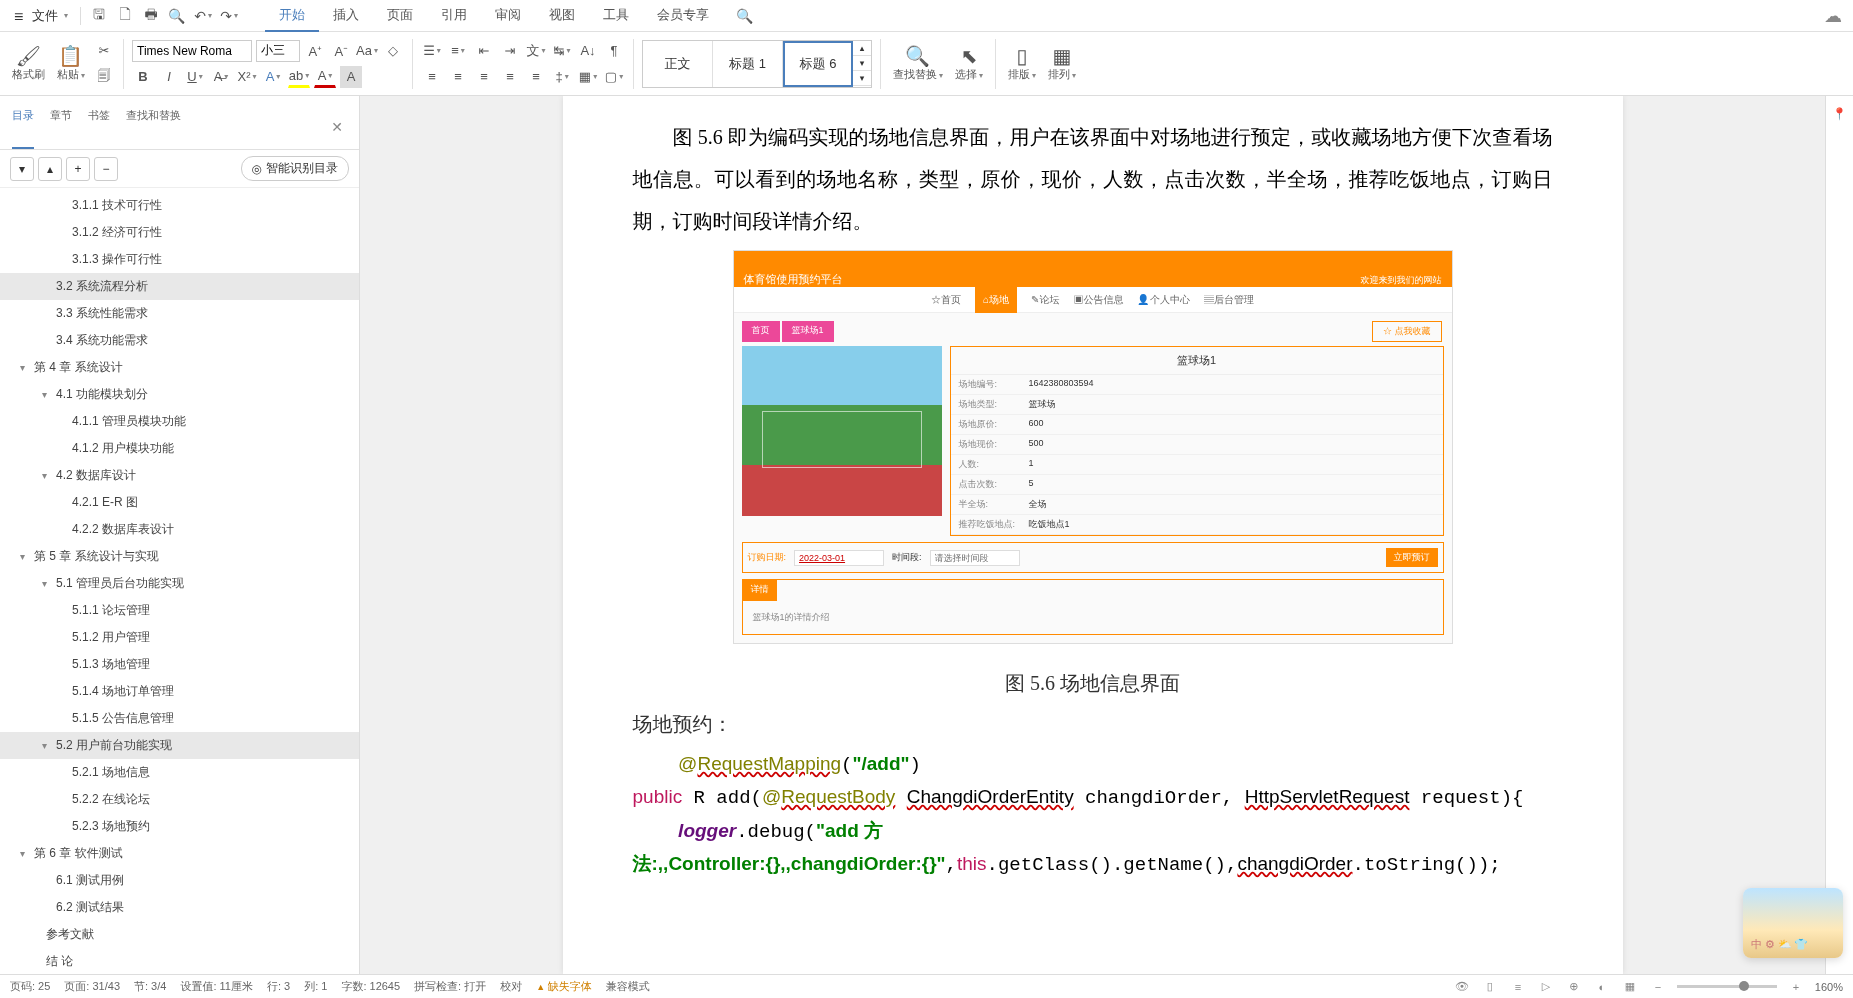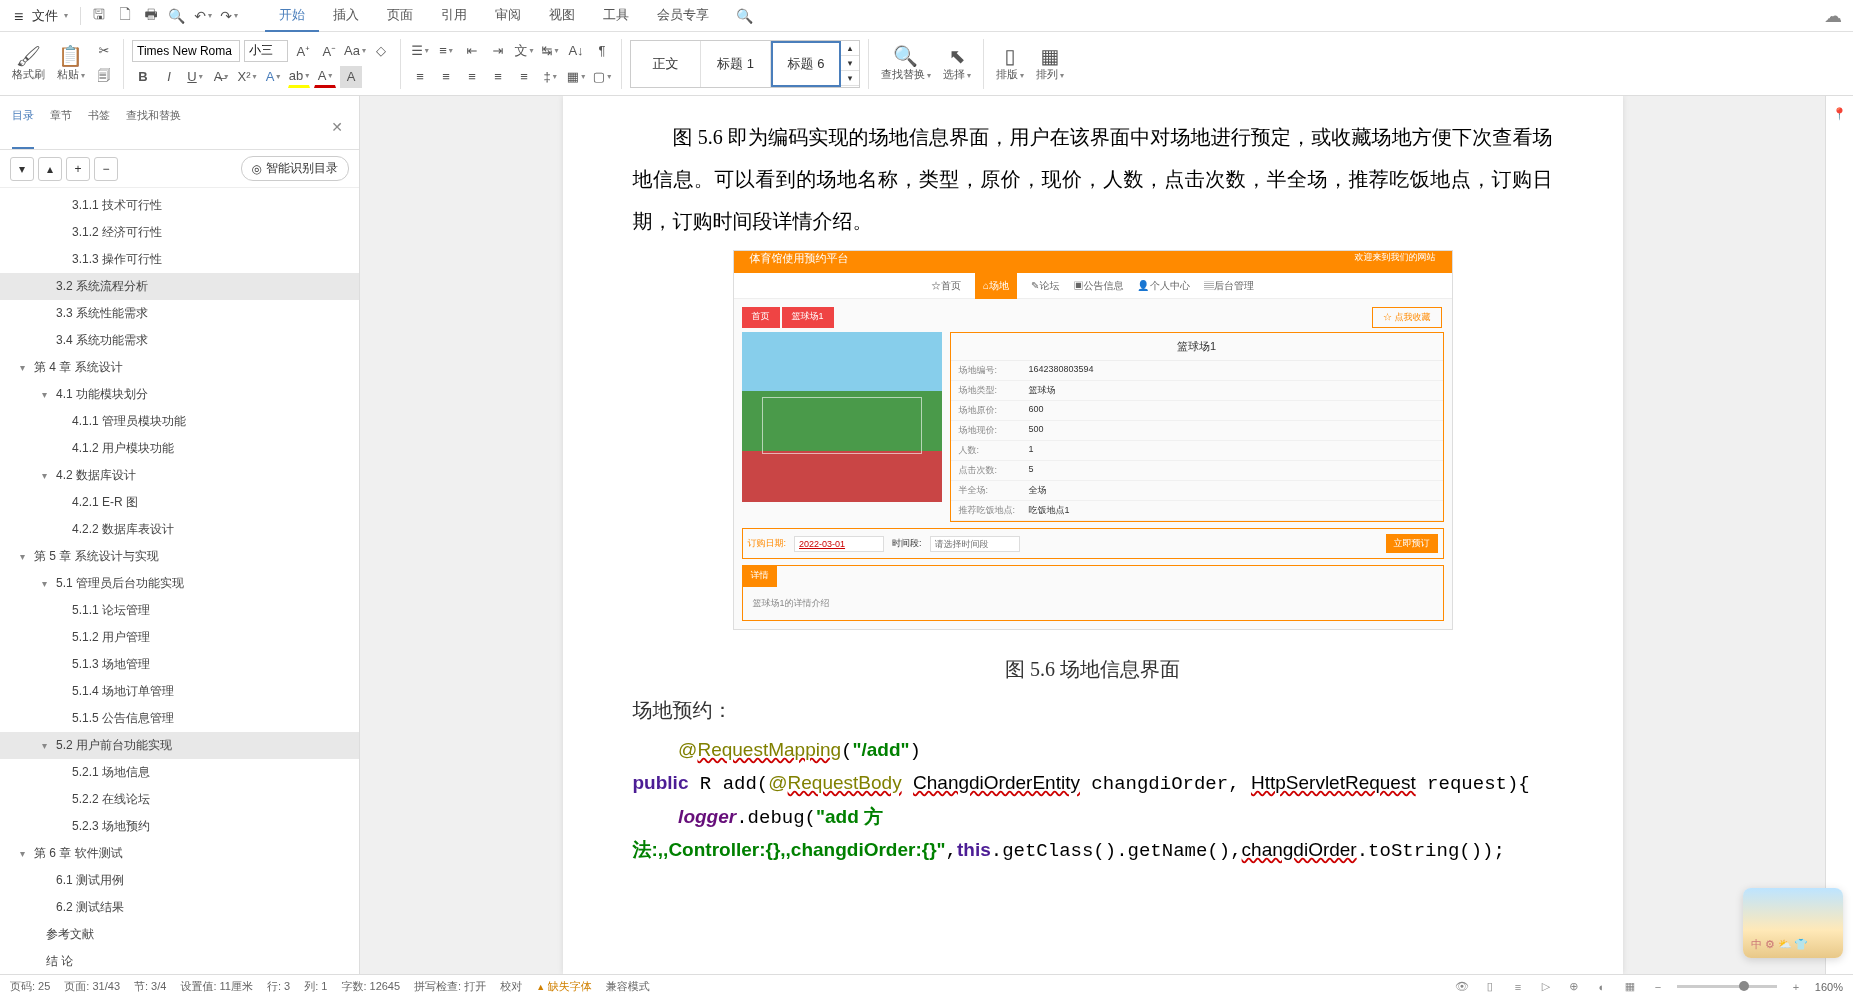--- a/index.html
+++ b/index.html
@@ -52,45 +52,45 @@
 
 .docarea{flex:1;background:#f0f0f0;overflow-y:auto;display:flex;justify-content:center;padding:0;position:relative}
 .rightbar{position:absolute;right:0;top:0;width:28px;height:100%;background:#fff;border-left:1px solid #ddd;display:flex;flex-direction:column;align-items:center;padding-top:8px;gap:8px}
 .rightbar div{width:20px;height:20px;display:flex;align-items:center;justify-content:center;color:#4a7ebb;cursor:pointer}
 .page{width:1060px;background:#fff;min-height:100%;padding:20px 70px 60px;box-shadow:0 0 6px rgba(0,0,0,.1);margin-right:28px}
 .doc-text{font-family:"SimSun",serif;font-size:20px;line-height:2.1;text-align:justify;text-indent:2em;color:#000}
 .doc-caption{font-family:"SimSun",serif;font-size:20px;text-align:center;margin:26px 0 14px}
 .doc-h{font-family:"SimSun",serif;font-size:20px;margin:10px 0}
 
 .embed{width:720px;margin:8px auto 0;border:1px solid #ddd}
-.embed-hdr{background:#ff8a00;height:22px;display:flex;align-items:flex-start;padding:0 16px;color:#fff;font-size:11px}
+.embed-hdr{background:#ff8a00;height:36px;display:flex;align-items:flex-end;padding:0 10px;color:#fff;font-size:11px}
 .embed-hdr span:last-child{margin-left:auto;font-size:9px}
 .embed-nav{height:26px;background:#fff;border-bottom:1px solid #eee;display:flex;align-items:center;justify-content:center;gap:14px;font-size:10px;color:#666}
 .embed-nav .act{background:#ff8a00;color:#fff;padding:6px 8px}
 .embed-body{padding:8px;background:#fafafa}
 .embed-crumb{display:flex;font-size:9px;margin-bottom:4px}
-.embed-crumb div{padding:3px 10px;background:#ef4444;color:#fff;margin-right:2px}
+.embed-crumb div{padding:3px 10px;background:#ec4899;color:#fff;margin-right:2px}
 .embed-crumb .fav{margin-left:auto;background:transparent;color:#ff8a00;border:1px solid #ff8a00}
 .embed-row{display:flex;gap:8px}
 .embed-img{width:200px;height:170px;background:linear-gradient(to bottom,#87ceeb 0%,#87ceeb 35%,#4a9a4a 35%,#4a9a4a 70%,#c94545 70%,#c94545 100%);position:relative}
 .embed-img::after{content:"";position:absolute;left:10%;right:10%;top:38%;bottom:28%;border:1px solid rgba(255,255,255,.6)}
 .embed-info{flex:1;border:1px solid #ff8a00}
 .embed-title{text-align:center;font-size:11px;padding:6px;border-bottom:1px solid #eee}
 .embed-field{display:flex;font-size:9px;padding:3px 8px;border-bottom:1px solid #f0f0f0}
 .embed-field .k{width:70px;color:#888}
 .embed-date{border:1px solid #ff8a00;margin-top:6px;padding:5px;display:flex;align-items:center;gap:8px;font-size:9px}
 .embed-date .lbl{color:#ff8a00}
 .embed-date input{border:1px solid #ddd;padding:2px 4px;width:90px;font-size:9px}
 .embed-date .btn{background:#ff8a00;color:#fff;padding:3px 8px;margin-left:auto}
 .embed-detail{border:1px solid #ff8a00;margin-top:6px}
 .embed-detail .tab{background:#ff8a00;color:#fff;font-size:9px;padding:3px 8px;display:inline-block}
 .embed-detail .txt{padding:10px;font-size:9px;color:#888}
 
 .code{font-family:"Courier New",monospace;font-size:19px;line-height:1.7;white-space:pre;color:#000}
-.kw{color:#4c1d95;font-weight:bold}
+.kw{color:#be185d;font-weight:normal}
 .ann{color:#808000}
 .str{color:#008000;font-weight:bold}
 .ul{text-decoration:underline;text-decoration-color:#c00;text-decoration-style:wavy}
 .purple{color:#660e7a;font-style:italic;font-weight:bold}
 
 .statusbar{height:24px;background:#fff;border-top:1px solid #ddd;display:flex;align-items:center;padding:0 10px;font-size:11px;color:#666;gap:14px}
 .statusbar .warn{color:#d08000}
 .statusbar .warn::before{content:"▲ ";font-size:9px}
 .sb-right{margin-left:auto;display:flex;align-items:center;gap:10px}
 .sb-icon{width:18px;height:18px;display:flex;align-items:center;justify-content:center;cursor:pointer;color:#888}
@@ -146,21 +146,21 @@
       <span class="icn">📋</span>
       <span><span>粘贴</span><span class="dropdown-caret">▾</span></span>
     </div>
   <div style="display:flex;flex-direction:column;gap:4px">
     <div class="small-btn">✂</div>
     <div class="small-btn">🗐</div>
   </div>
   <div class="ribbon-sep"></div>
   <div style="display:flex;flex-direction:column;gap:4px">
     <div class="ribbon-group-row">
-      <input class="font-select" style="width: 108px;" value="Times New Roma">
+      <input class="font-select" style="width: 120px;" value="Times New Roma">
       <input class="font-select" style="width: 44px;" value="小三">
       <div class="small-btn">A⁺</div>
       <div class="small-btn">A⁻</div>
       <div class="small-btn">Aa<span class="dropdown-caret">▾</span></div>
       <div class="small-btn">◇</div>
     </div>
     <div class="ribbon-group-row">
       <div class="small-btn">
           <b>B</b>
         </div>

